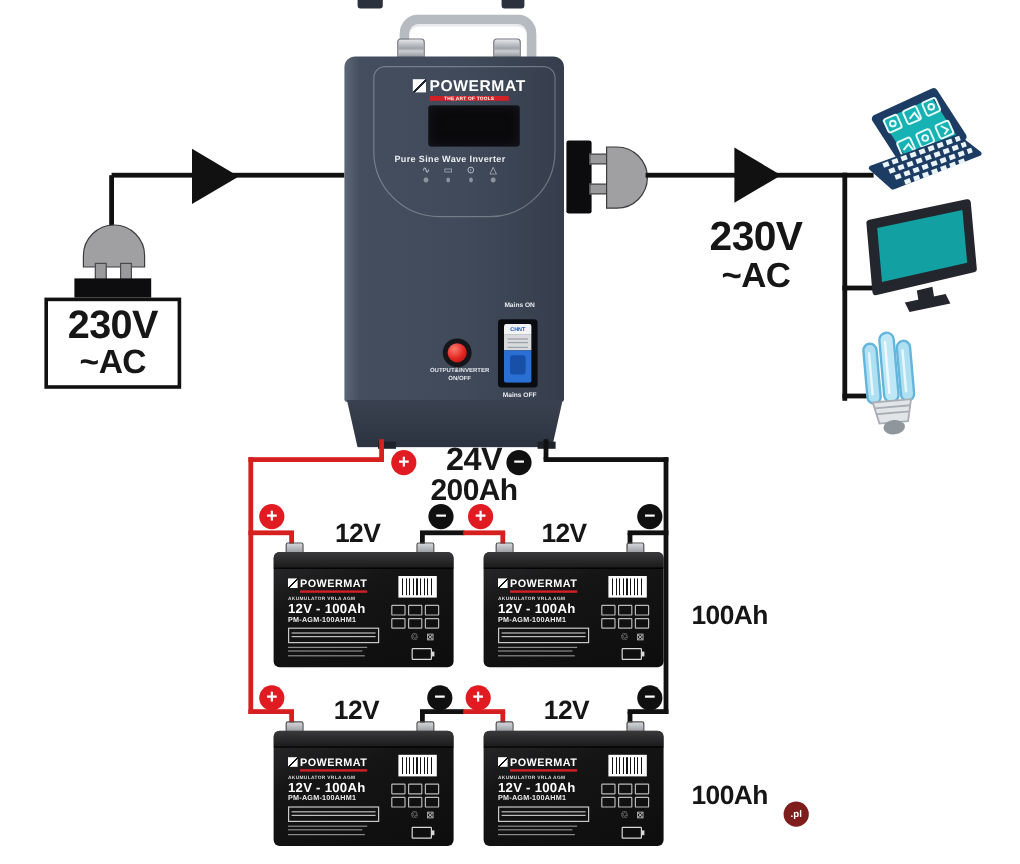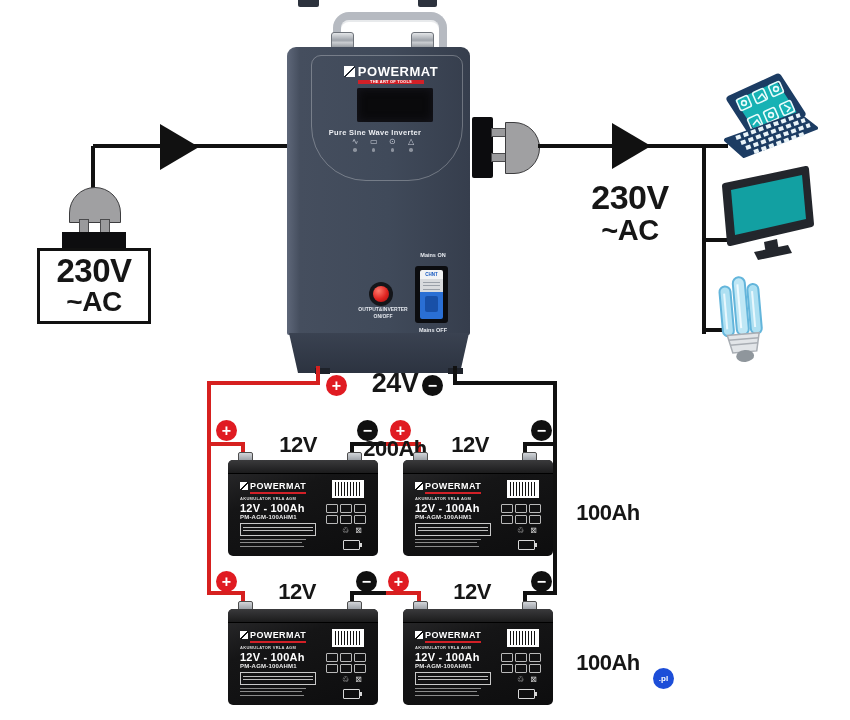--- a/index.html
+++ b/index.html
@@ -75,21 +75,21 @@
   .bat-barcode{position:absolute;right:14px;top:20px;width:32px;height:18px;background:#ffffff;padding:2px 3px;box-sizing:border-box;}
   .bat-barcode i{display:block;height:100%;background:repeating-linear-gradient(90deg,#111 0 1px,#fff 1px 3px);}
   .bat-icons{position:absolute;right:12px;top:44px;width:40px;display:flex;flex-wrap:wrap;gap:2px;}
   .bat-icons i{width:10px;height:7px;border:1px solid #b9b9b9;border-radius:1px;}
   .bat-marks{position:absolute;right:14px;top:66px;color:#cfcfcf;font-size:8px;letter-spacing:2px;}
   .bat-pict{position:absolute;right:18px;bottom:6px;width:15px;height:8px;border:1px solid #d8d8d8;border-radius:1px;}
   .bat-pict:after{content:"";position:absolute;right:-3px;top:2px;width:2px;height:4px;background:#d8d8d8;}
   
   .wm{position:absolute;left:655px;top:668px;display:flex;align-items:flex-start;}
   .wm-text{font-weight:700;font-style:italic;font-size:25px;color:#e3e3e3;letter-spacing:.5px;text-shadow:0 1px 2px rgba(160,160,160,.45);}
-  .wm-circle{width:21px;height:21px;border-radius:50%;background:#1d4ed8;color:#fff;font-weight:700;font-size:8px;
+  .wm-circle{width:21px;height:21px;border-radius:50%;background:#7f1d1d;color:#fff;font-weight:700;font-size:8px;
              display:flex;align-items:center;justify-content:center;margin-left:-2px;}
   .handle{position:absolute;left:333px;top:12px;width:98px;height:36px;border:8px solid #b6bac1;border-bottom:none;
           border-radius:16px 16px 0 0;box-shadow:inset 0 2px 0 #e8eaec, inset 0 -2px 0 #7d828a, 0 1px 0 #8c9198;}
   .handle-foot{position:absolute;top:32px;width:21px;height:16px;border-radius:3px;
                background:linear-gradient(#e4e6e8 0%,#9fa4ab 45%,#c9ccd0 60%,#82878e 100%);border:1px solid #6e737a;}
   .mount-tab{position:absolute;top:0;height:7px;background:#2c323d;border-radius:0 0 2px 2px;}
 </style>
 </head>
 <body>
 
@@ -269,21 +269,21 @@
   <div class="marker plus" style="left:216px;top:420px;">+</div>
   <div class="marker minus" style="left:357px;top:420px;">−</div>
   <div class="marker plus" style="left:390px;top:420px;">+</div>
   <div class="marker minus" style="left:531px;top:420px;">−</div>
   <div class="marker plus" style="left:216px;top:571px;">+</div>
   <div class="marker minus" style="left:356px;top:571px;">−</div>
   <div class="marker plus" style="left:388px;top:571px;">+</div>
   <div class="marker minus" style="left:531px;top:571px;">−</div>
 
   <div class="biglbl" style="left:359px;top:370px;width:72px;font-size:27px;line-height:27px;">24V</div>
-  <div class="biglbl" style="left:344px;top:396px;width:102px;font-size:22px;line-height:26px;margin-top:40px;">200Ah</div>
+  <div class="biglbl" style="left:344px;top:396px;width:102px;font-size:25px;line-height:26px;">200Ah</div>
   <div class="biglbl" style="left:268px;top:432px;width:60px;font-size:22px;">12V</div>
   <div class="biglbl" style="left:440px;top:432px;width:60px;font-size:22px;">12V</div>
   <div class="biglbl" style="left:560px;top:500px;width:96px;font-size:22px;">100Ah</div>
   <div class="biglbl" style="left:267px;top:579px;width:60px;font-size:22px;">12V</div>
   <div class="biglbl" style="left:442px;top:579px;width:60px;font-size:22px;">12V</div>
   <div class="biglbl" style="left:560px;top:650px;width:96px;font-size:22px;">100Ah</div>
 
   <div class="battery" style="left:228px;top:450px;">
     <div class="bat-term" style="left:10px;"></div>
     <div class="bat-term" style="left:119px;"></div>

